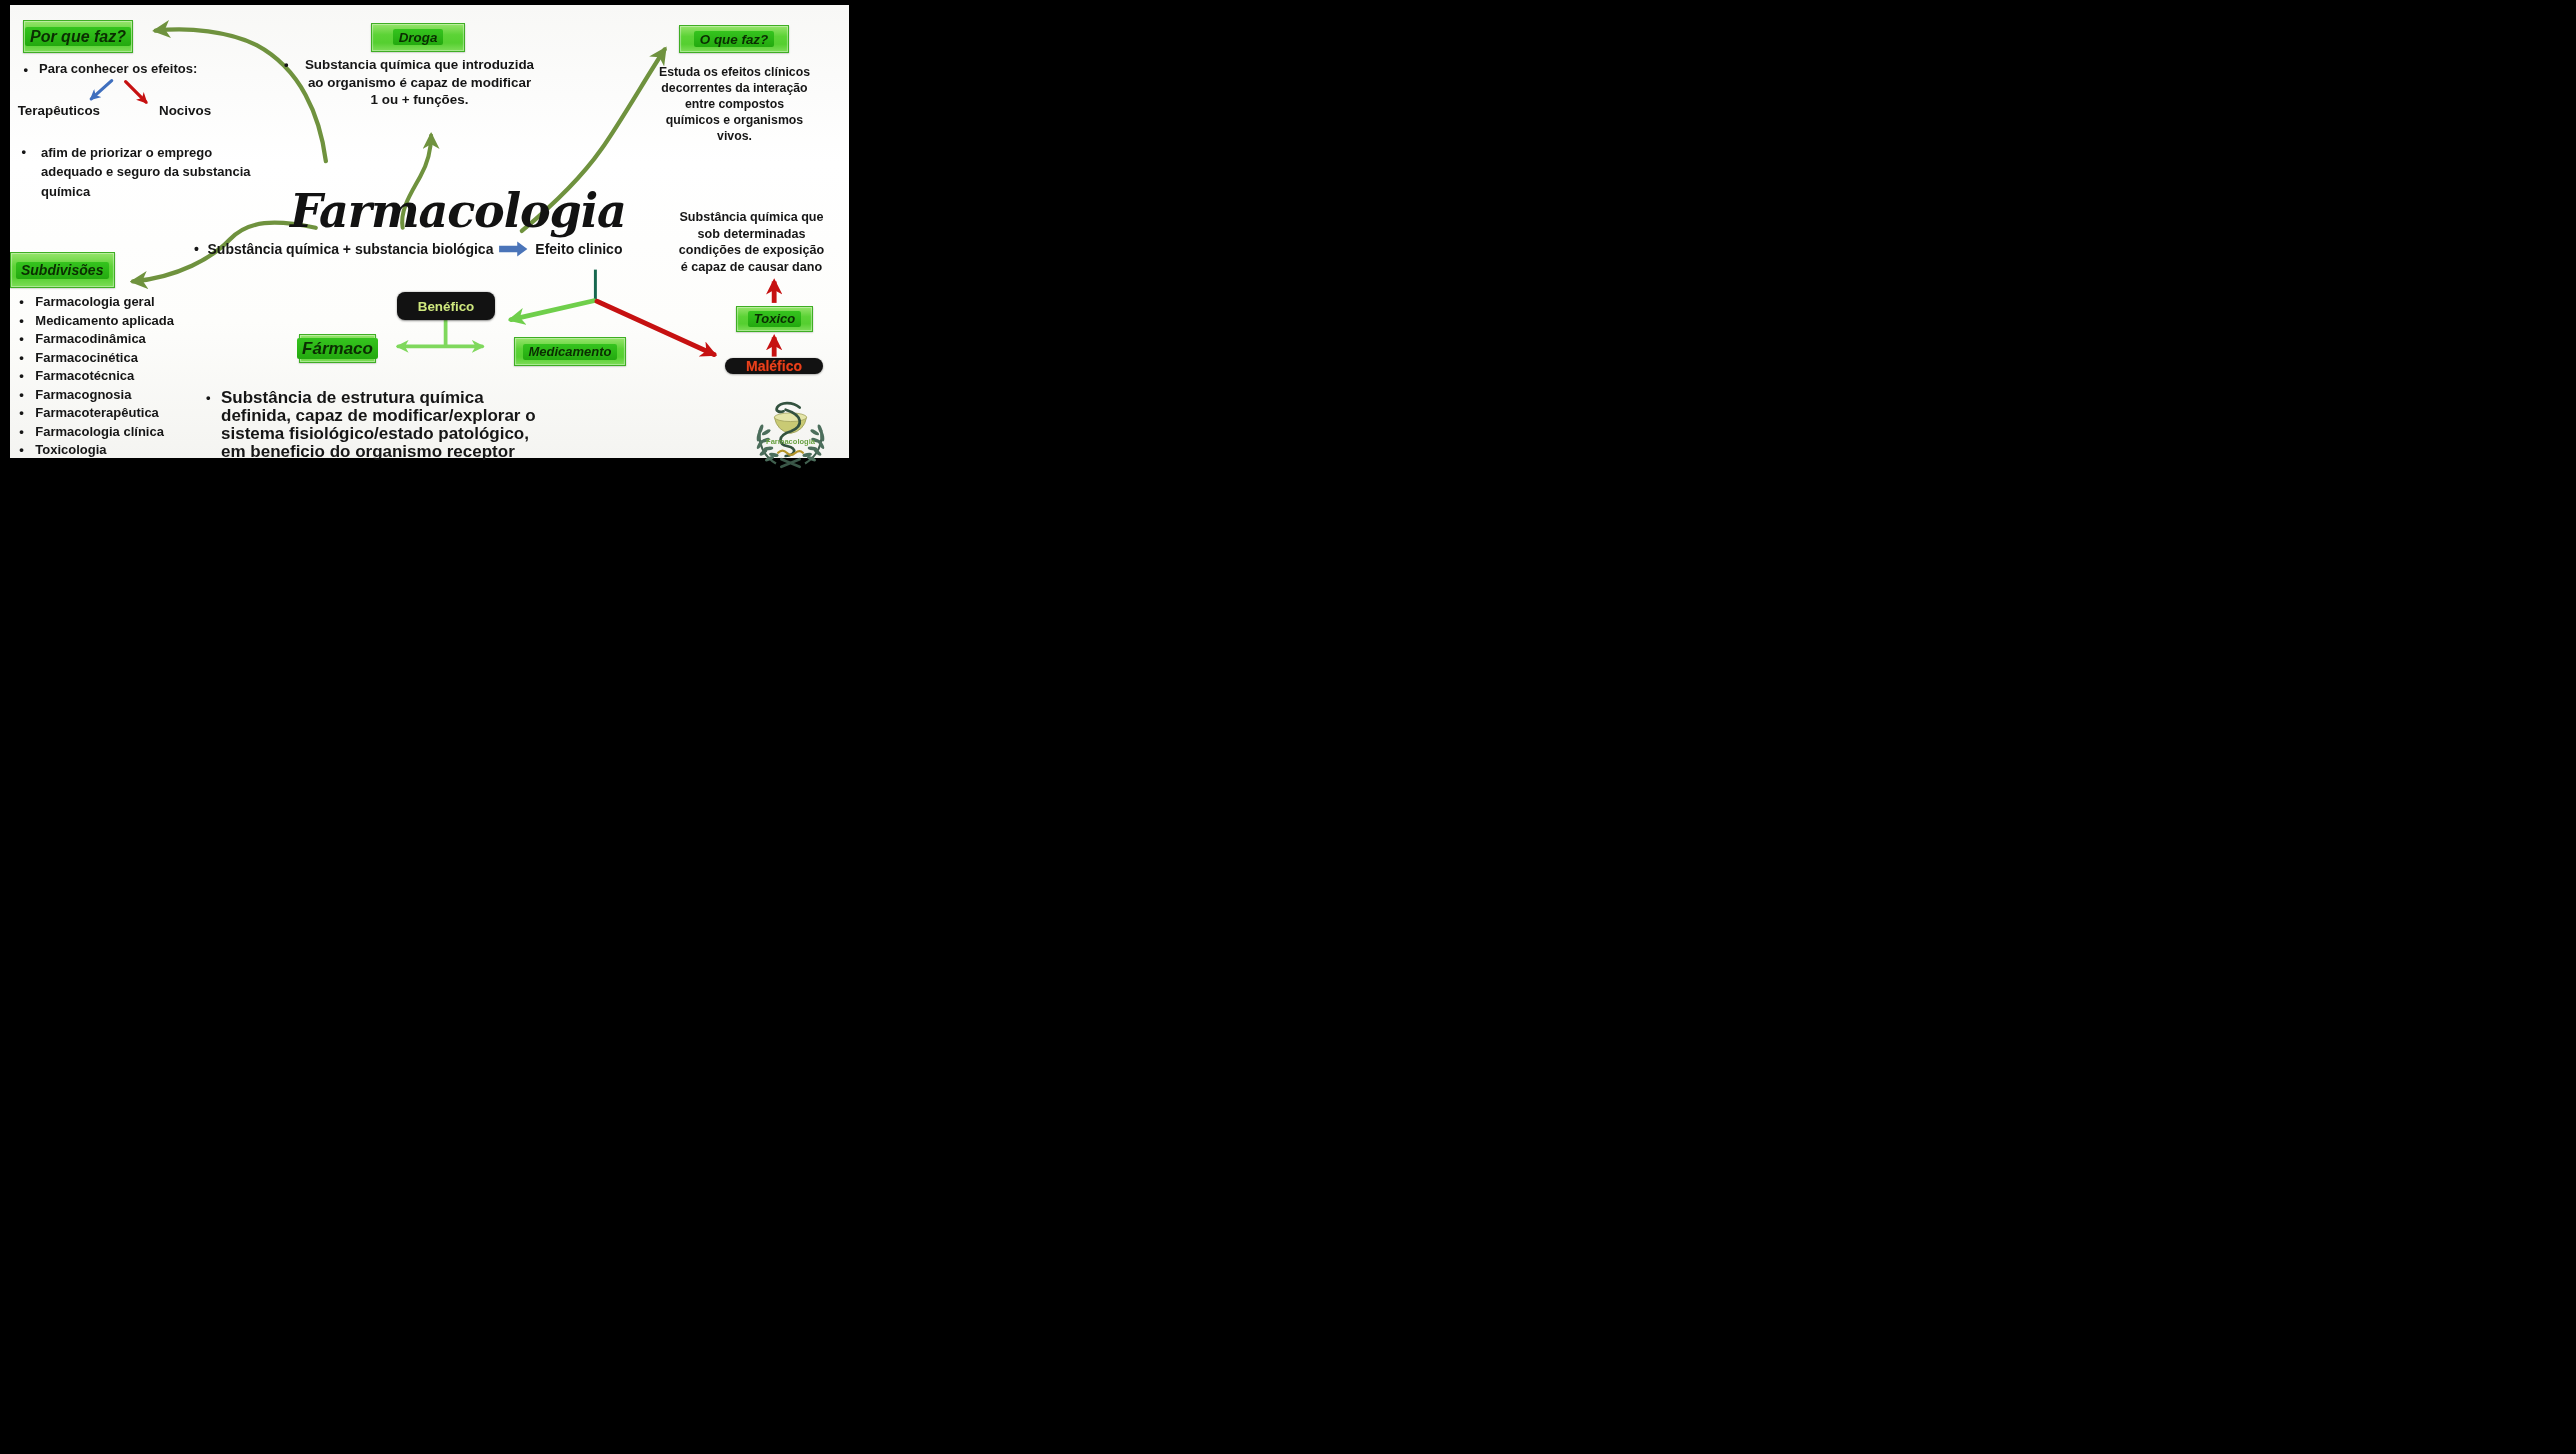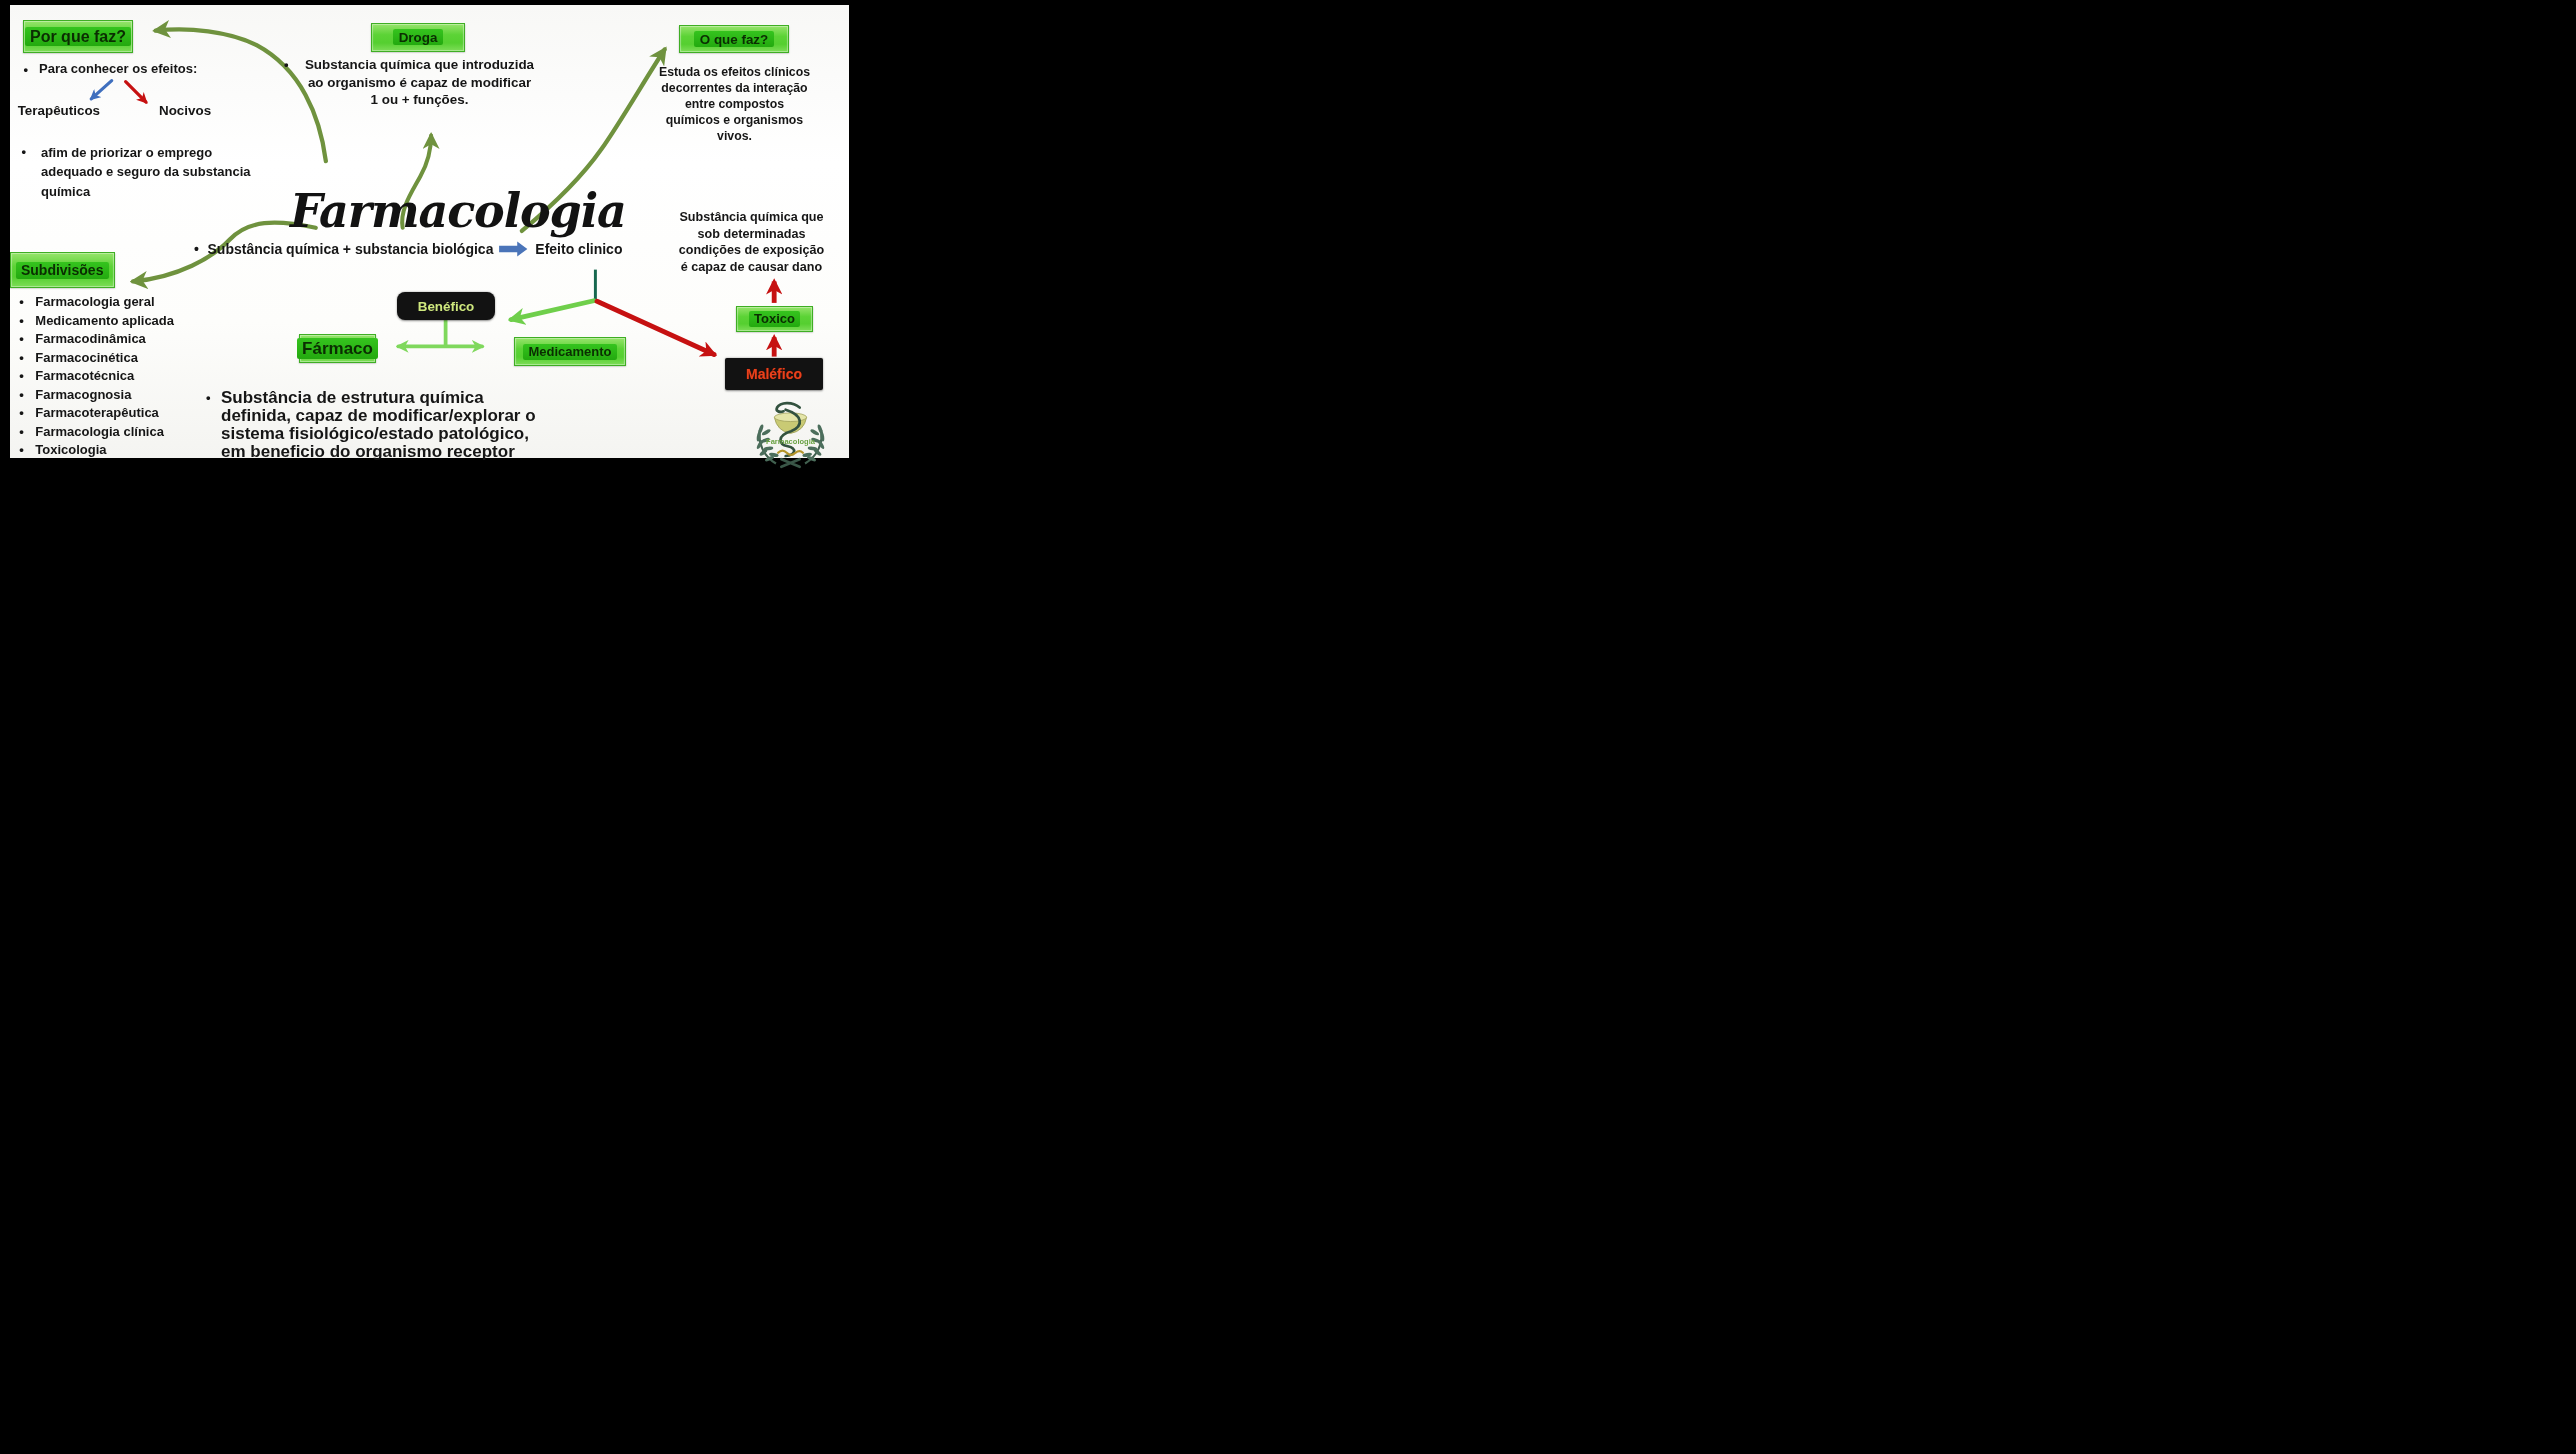--- a/index.html
+++ b/index.html
@@ -7,21 +7,21 @@
           font-family:"Liberation Sans",sans-serif;}
   .inner{position:absolute;left:9.7px;top:5.4px;width:839px;height:453px;
          background:linear-gradient(180deg,#f8f8f6 0%,#ffffff 35%,#fdfdfb 70%,#f4f4f1 100%);}
   .arrows{position:absolute;left:0;top:0;pointer-events:none;}
 
   
   .gbox{position:absolute;display:flex;align-items:center;justify-content:center;
         background:linear-gradient(180deg,#97e46c 0%,#5cd336 40%,#55cf30 70%,#7edd58 100%);
         border:0.5px solid #3fae24;box-shadow:inset 0 0 0 1.1px rgba(255,255,255,.35),0 0.5px 1.6px rgba(0,0,0,.3);}
   .gbox .band{background:linear-gradient(180deg,#35c41e,#23a90f);color:#0b2d02;
-        font-weight:bold;padding:0.5px 5.4px;border-radius:2.1px;white-space:nowrap;}
+        font-weight:bold;padding:0.5px 5.4px;border-radius:2.1px;white-space:nowrap;font-style:italic;}
 
   
   .bbox{position:absolute;background:#121212;display:flex;align-items:center;justify-content:center;
         box-shadow:0 0.5px 2.1px rgba(0,0,0,.45);}
   .benefico-label{color:#cfe87e;font-weight:bold;}
   .malefico-label{color:#e8411c;font-weight:bold;text-shadow:0 0 1.1px #7a1500;}
 
   .txt{position:absolute;color:#161616;font-weight:700;}
   .pre{white-space:pre-line;}
   .center{text-align:center;}
@@ -181,21 +181,21 @@
 em beneficio  do organismo receptor</div>
 
 
   <div class="txt pre center" style="left:668px;top:209px;width:167px;font-size:12.6px;line-height:16.6px;">Substância química que
 sob determinadas
 condições de exposição
 é capaz de causar dano</div>
   <div class="gbox" style="left:736px;top:306px;width:75px;height:23.6px;font-size:13px;">
     <span class="band">Toxico</span>
   </div>
-  <div class="bbox" style="left:725px;top:358px;width:98px;height:32px;border-radius:2px;">
+  <div class="bbox" style="left:725px;top:358px;width:98px;height:16px;border-radius:10px;">
     <span class="malefico-label" style="font-size:14px;">Maléfico</span>
   </div>
 
   <svg style="position:absolute;left:750px;top:400px;" width="81" height="70" viewBox="0 0 150 130">
     <defs>
         <ellipse id="leaf" rx="9" ry="3.4" fill="#4c6e5c"></ellipse>
       </defs>
     <g>
       <path d="M48,118 C25,104 14,80 18,56" fill="none" stroke="#41604f" stroke-width="4"></path>
       <path d="M102,118 C125,104 136,80 132,56" fill="none" stroke="#41604f" stroke-width="4"></path>

